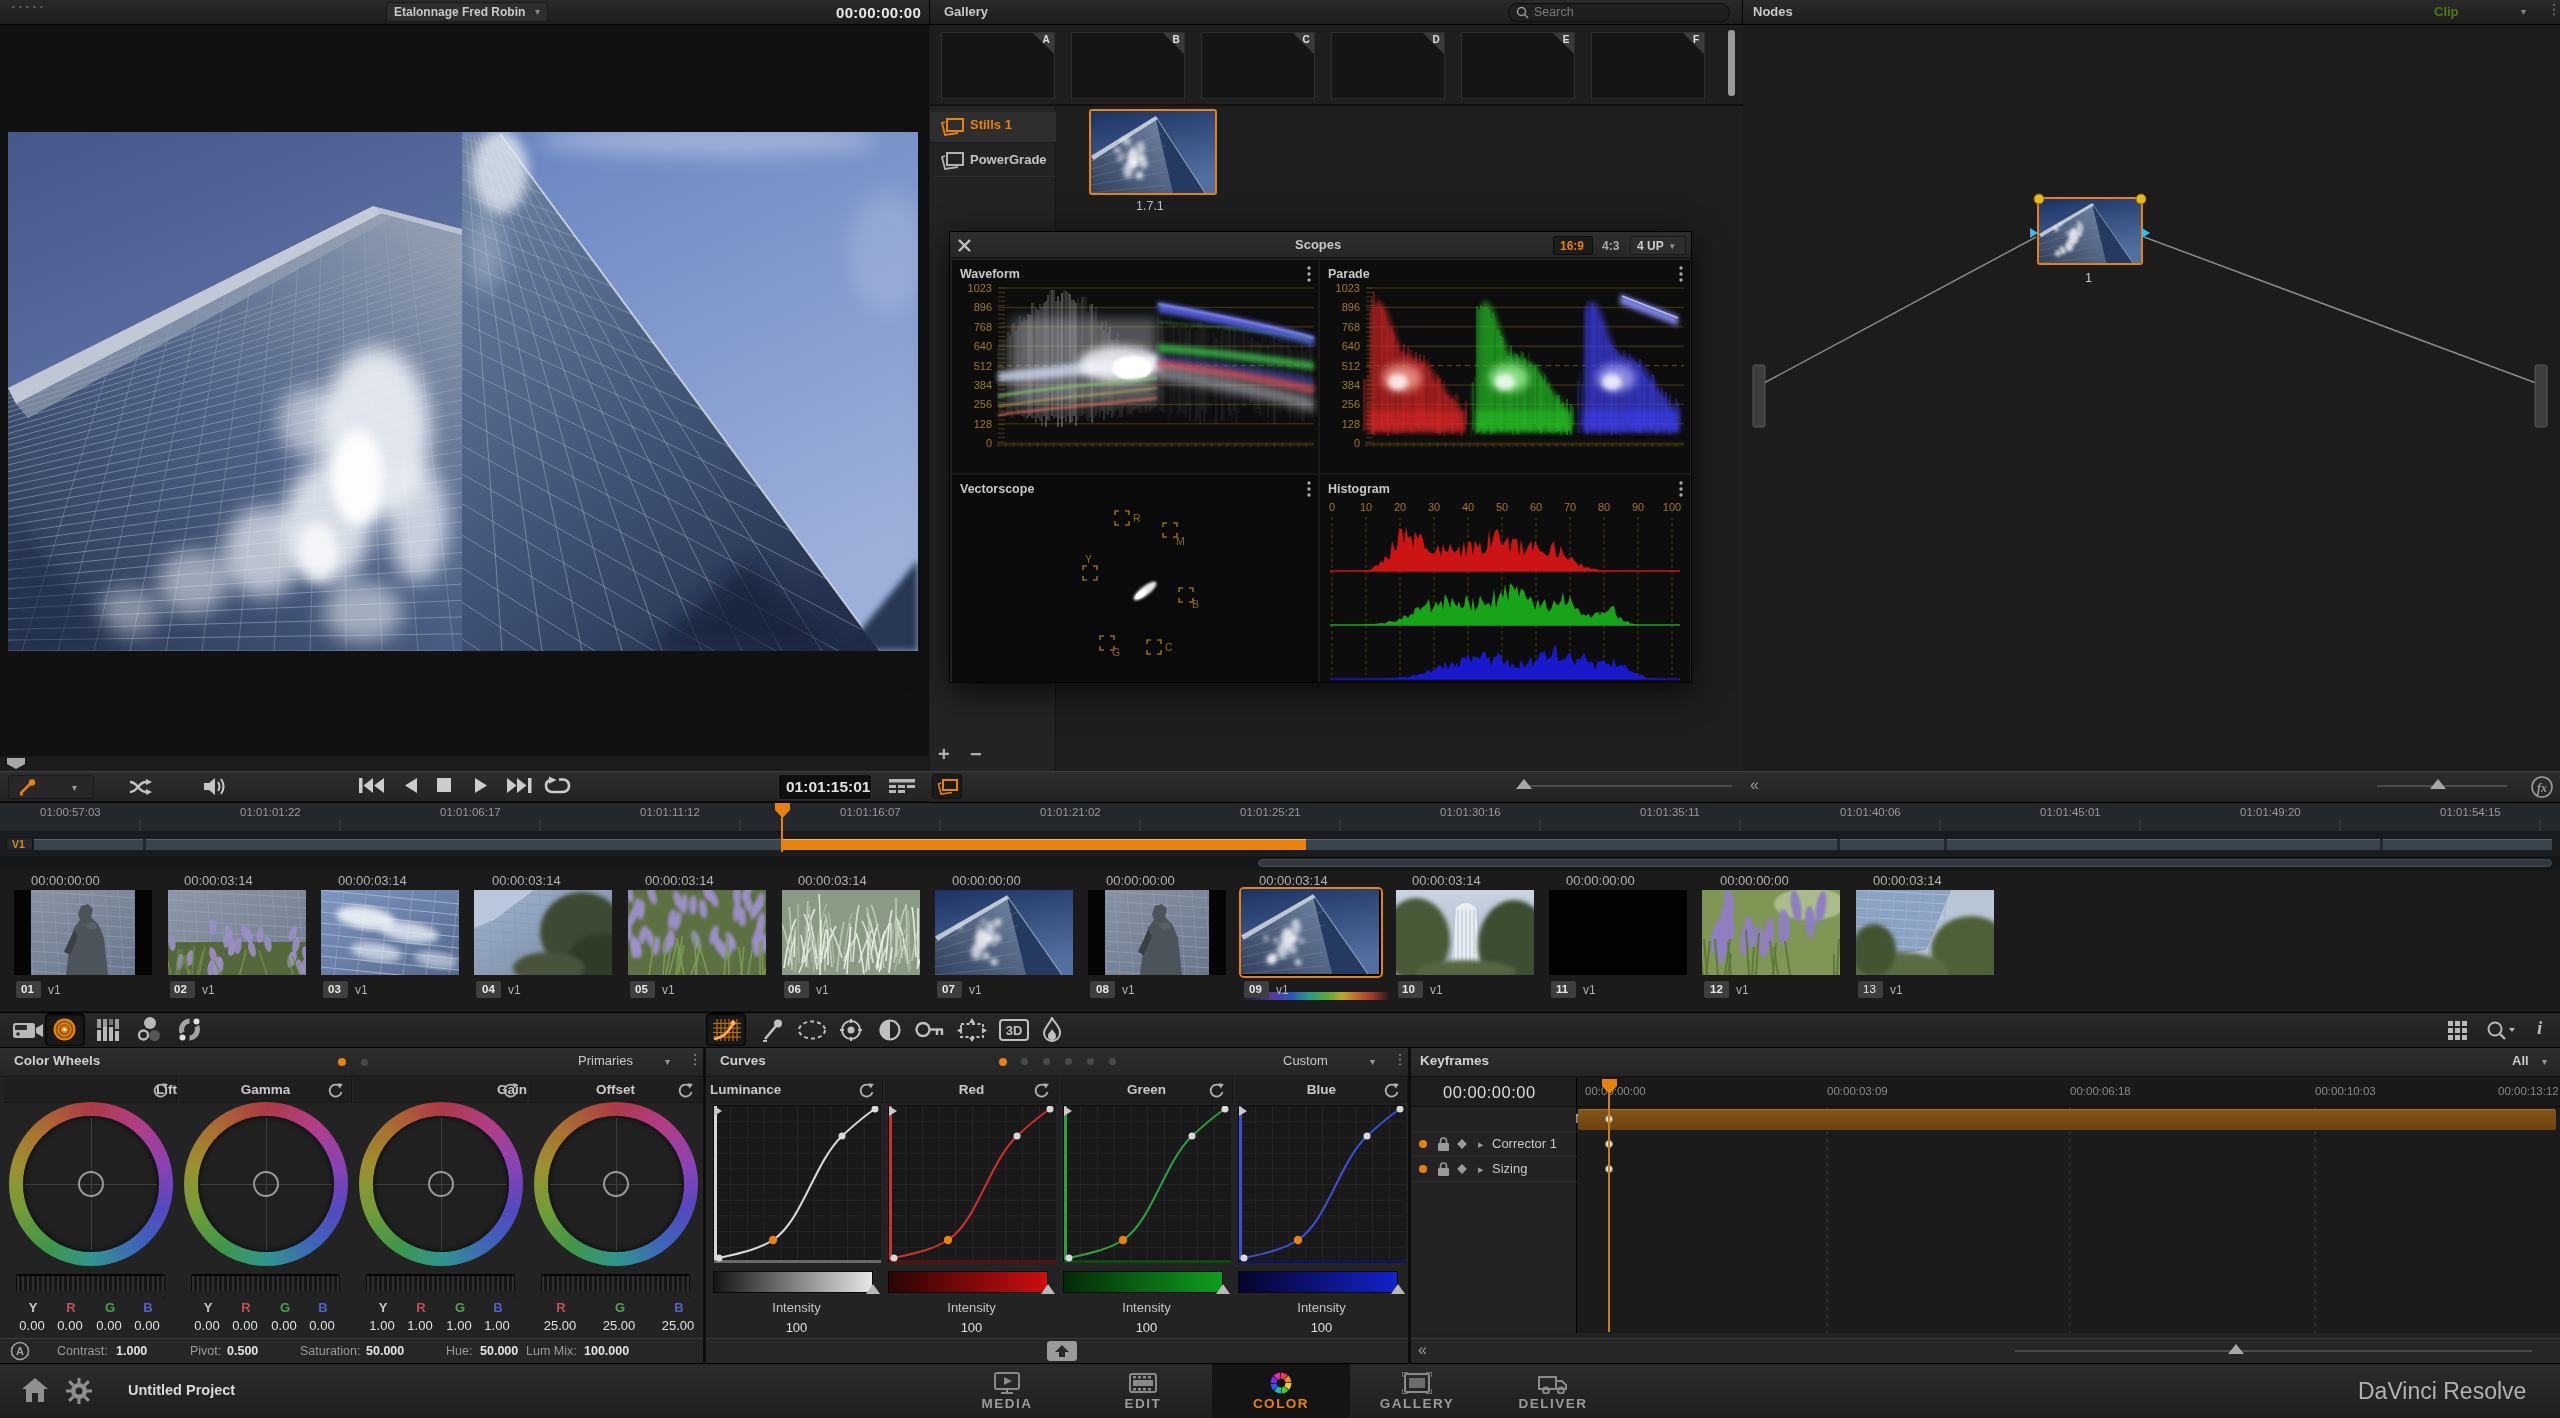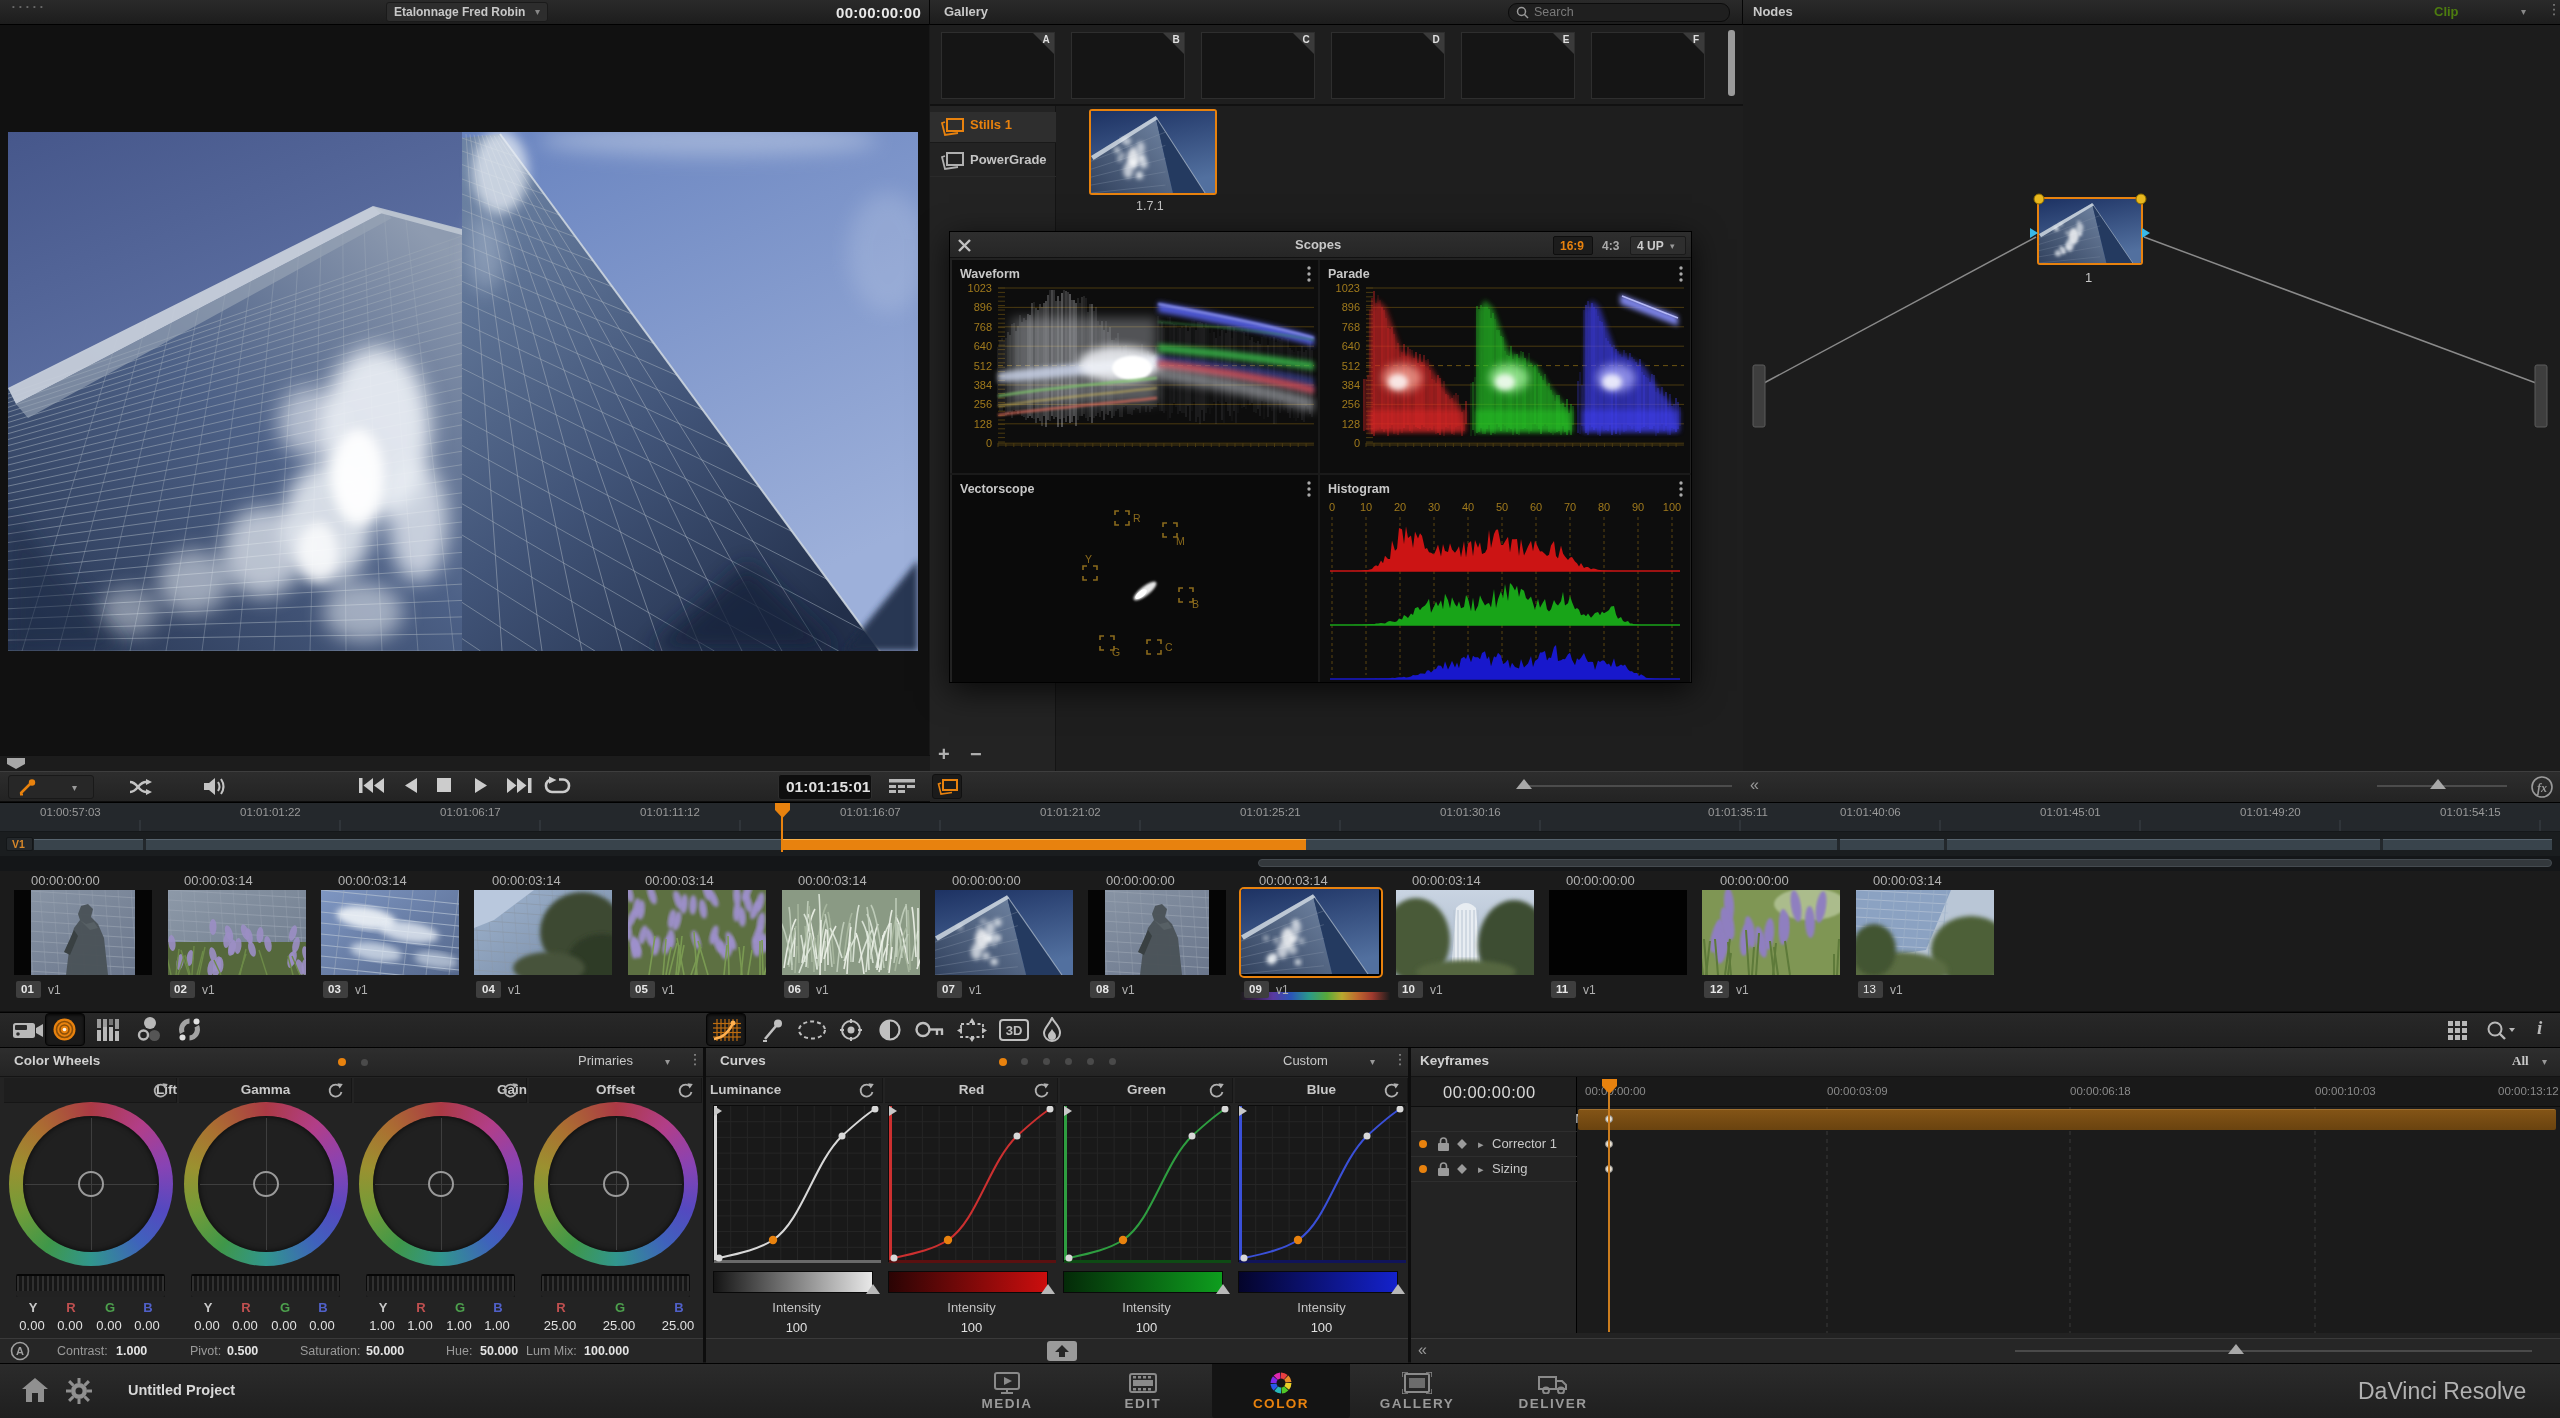--- a/index.html
+++ b/index.html
@@ -1113,21 +1113,21 @@
     </svg>
     <div class="abs" style="left:0px;top:802px;width:2560px;height:30px;background:#24282c;border-bottom:1px solid #15181a;border-top:1px solid #000;"></div>
     <div class="abs" style="left:40px;top:806px;white-space:nowrap;font-size:11.5px;color:#9a9a9a;">01:00:57:03</div>
     <div class="abs" style="left:240px;top:806px;white-space:nowrap;font-size:11.5px;color:#9a9a9a;">01:01:01:22</div>
     <div class="abs" style="left:440px;top:806px;white-space:nowrap;font-size:11.5px;color:#9a9a9a;">01:01:06:17</div>
     <div class="abs" style="left:640px;top:806px;white-space:nowrap;font-size:11.5px;color:#9a9a9a;">01:01:11:12</div>
     <div class="abs" style="left:840px;top:806px;white-space:nowrap;font-size:11.5px;color:#9a9a9a;">01:01:16:07</div>
     <div class="abs" style="left:1040px;top:806px;white-space:nowrap;font-size:11.5px;color:#9a9a9a;">01:01:21:02</div>
     <div class="abs" style="left:1240px;top:806px;white-space:nowrap;font-size:11.5px;color:#9a9a9a;">01:01:25:21</div>
     <div class="abs" style="left:1440px;top:806px;white-space:nowrap;font-size:11.5px;color:#9a9a9a;">01:01:30:16</div>
-    <div class="abs" style="left:1708px;top:806px;white-space:nowrap;font-size:11.5px;color:#9a9a9a;">01:01:35:11</div>
+    <div class="abs" style="left:1640px;top:806px;white-space:nowrap;font-size:11.5px;color:#9a9a9a;">01:01:35:11</div>
     <div class="abs" style="left:1840px;top:806px;white-space:nowrap;font-size:11.5px;color:#9a9a9a;">01:01:40:06</div>
     <div class="abs" style="left:2040px;top:806px;white-space:nowrap;font-size:11.5px;color:#9a9a9a;">01:01:45:01</div>
     <div class="abs" style="left:2240px;top:806px;white-space:nowrap;font-size:11.5px;color:#9a9a9a;">01:01:49:20</div>
     <div class="abs" style="left:2440px;top:806px;white-space:nowrap;font-size:11.5px;color:#9a9a9a;">01:01:54:15</div>
     <svg class="abs" style="left:0px;top:802px;" width="2560" height="30">
       <line x1="140" y1="18" x2="140" y2="29" stroke="#3c4248" stroke-width="1"></line>
       <line x1="340" y1="18" x2="340" y2="29" stroke="#3c4248" stroke-width="1"></line>
       <line x1="540" y1="18" x2="540" y2="29" stroke="#3c4248" stroke-width="1"></line>
       <line x1="740" y1="18" x2="740" y2="29" stroke="#3c4248" stroke-width="1"></line>
       <line x1="940" y1="18" x2="940" y2="29" stroke="#3c4248" stroke-width="1"></line>
@@ -2172,21 +2172,21 @@
     <div class="abs" style="left:0px;top:1320px;white-space:nowrap;left:1235px;width:173px;text-align:center;font-size:13px;color:#e0e0e0;">100</div>
     <div class="abs" style="left:706px;top:1338px;width:702px;height:25px;background:#262626;border-top:1px solid #3a3a3a;"></div>
     <svg class="abs" style="left:1047px;top:1341px;" width="30" height="20" viewBox="0 0 30 20">
       <rect x="0" y="0" width="30" height="20" rx="3" fill="#9a9a9a"></rect>
       <polygon points="15,4 22,11 18,11 18,16 12,16 12,11 8,11" fill="#262626"></polygon>
     </svg>
     <div class="abs" style="left:1408px;top:1048px;width:3px;height:314px;background:#0d0d0d;"></div>
     <div class="abs" style="left:1411px;top:1048px;width:1149px;height:314px;background:#222;"></div>
     <div class="abs phdr" style="left:1411px;top:1048px;width:1149px;height:29px;"></div>
     <div class="abs" style="left:1420px;top:1053px;white-space:nowrap;font-size:13.5px;font-weight:bold;color:#d0d0d0;text-align:center;">Keyframes</div>
-    <div class="abs" style="left:2512px;top:1053px;white-space:nowrap;font-size:13px;font-weight:bold;color:#c8c8c8;font-family:Liberation Serif, serif;">All</div>
+    <div class="abs" style="left:2512px;top:1053px;white-space:nowrap;font-size:13px;font-weight:bold;color:#c8c8c8;">All</div>
     <div class="abs" style="left:2542px;top:1056px;white-space:nowrap;font-size:10px;color:#999;">▾</div>
     <div class="abs" style="left:1411px;top:1077px;width:166px;height:30px;background:#1e1e1e;border-bottom:1px solid #0d0d0d;border-right:1px solid #000;"></div>
     <div class="abs" style="left:1443px;top:1083px;white-space:nowrap;font-size:16.5px;color:#d8d8d8;letter-spacing:0.5px;">00:00:00:00</div>
     <div class="abs" style="left:1577px;top:1077px;width:983px;height:30px;background:#191919;border-bottom:1px solid #0d0d0d;"></div>
     <div class="abs" style="left:1585px;top:1085px;white-space:nowrap;font-size:11.5px;color:#8a8a8a;">00:00:00:00</div>
     <div class="abs" style="left:1827px;top:1085px;white-space:nowrap;font-size:11.5px;color:#8a8a8a;">00:00:03:09</div>
     <div class="abs" style="left:2070px;top:1085px;white-space:nowrap;font-size:11.5px;color:#8a8a8a;">00:00:06:18</div>
     <div class="abs" style="left:2315px;top:1085px;white-space:nowrap;font-size:11.5px;color:#8a8a8a;">00:00:10:03</div>
     <div class="abs" style="left:2498px;top:1085px;white-space:nowrap;font-size:11.5px;color:#8a8a8a;">00:00:13:12</div>
     <div class="abs" style="left:1411px;top:1107px;width:166px;height:226px;background:#232323;border-right:1px solid #000;"></div>

